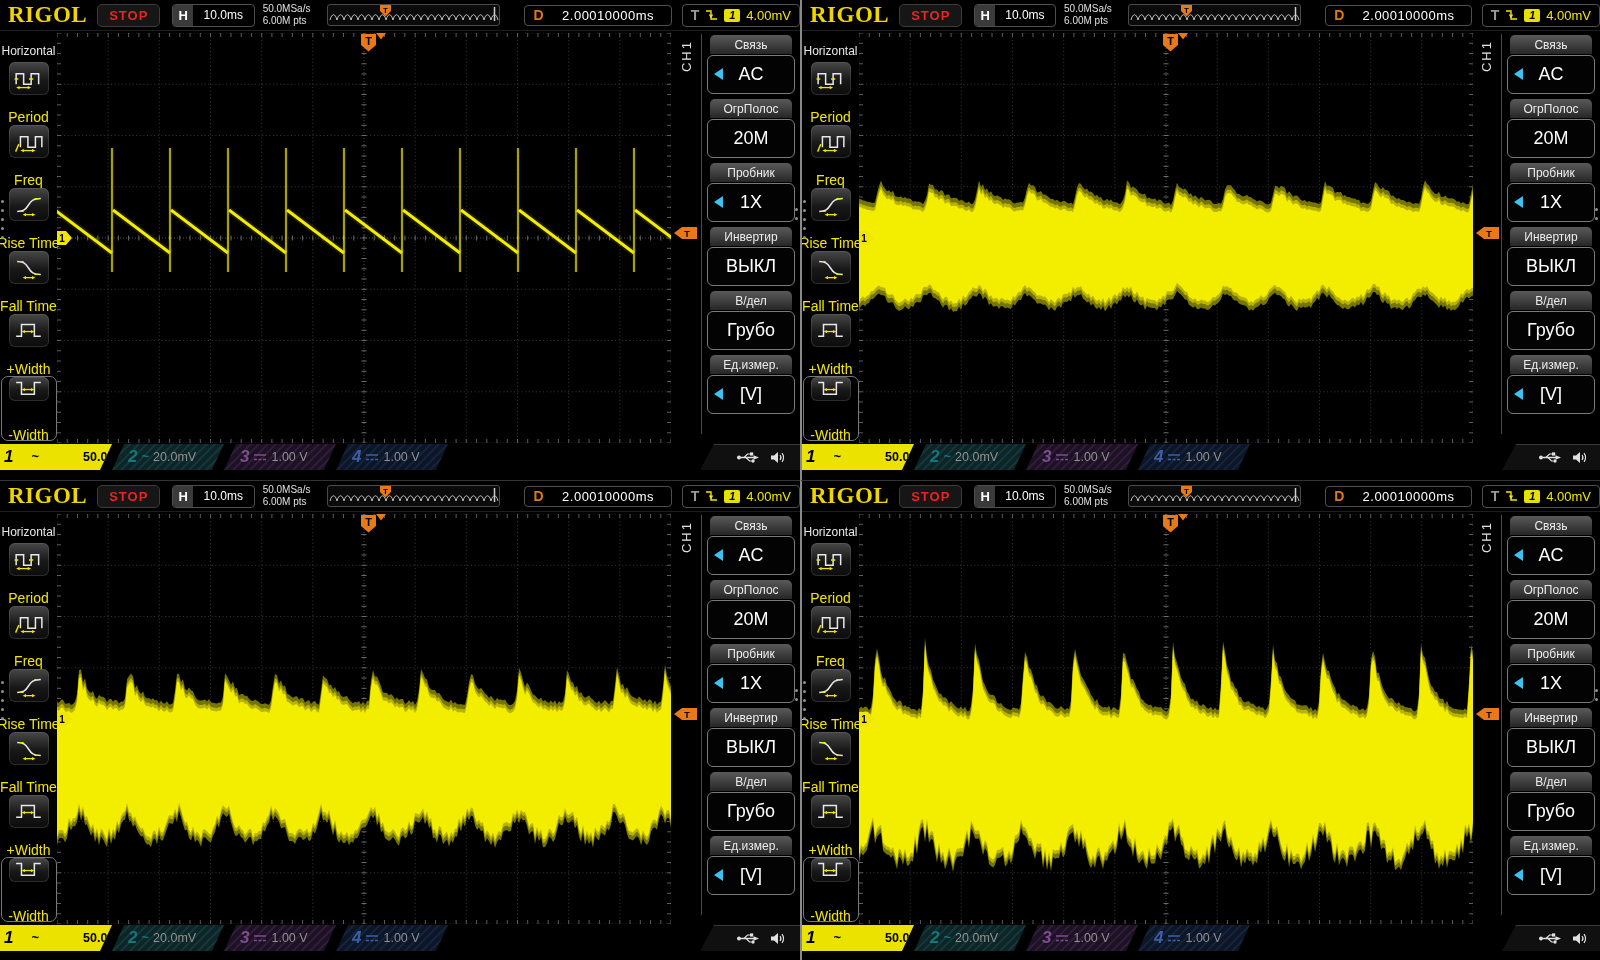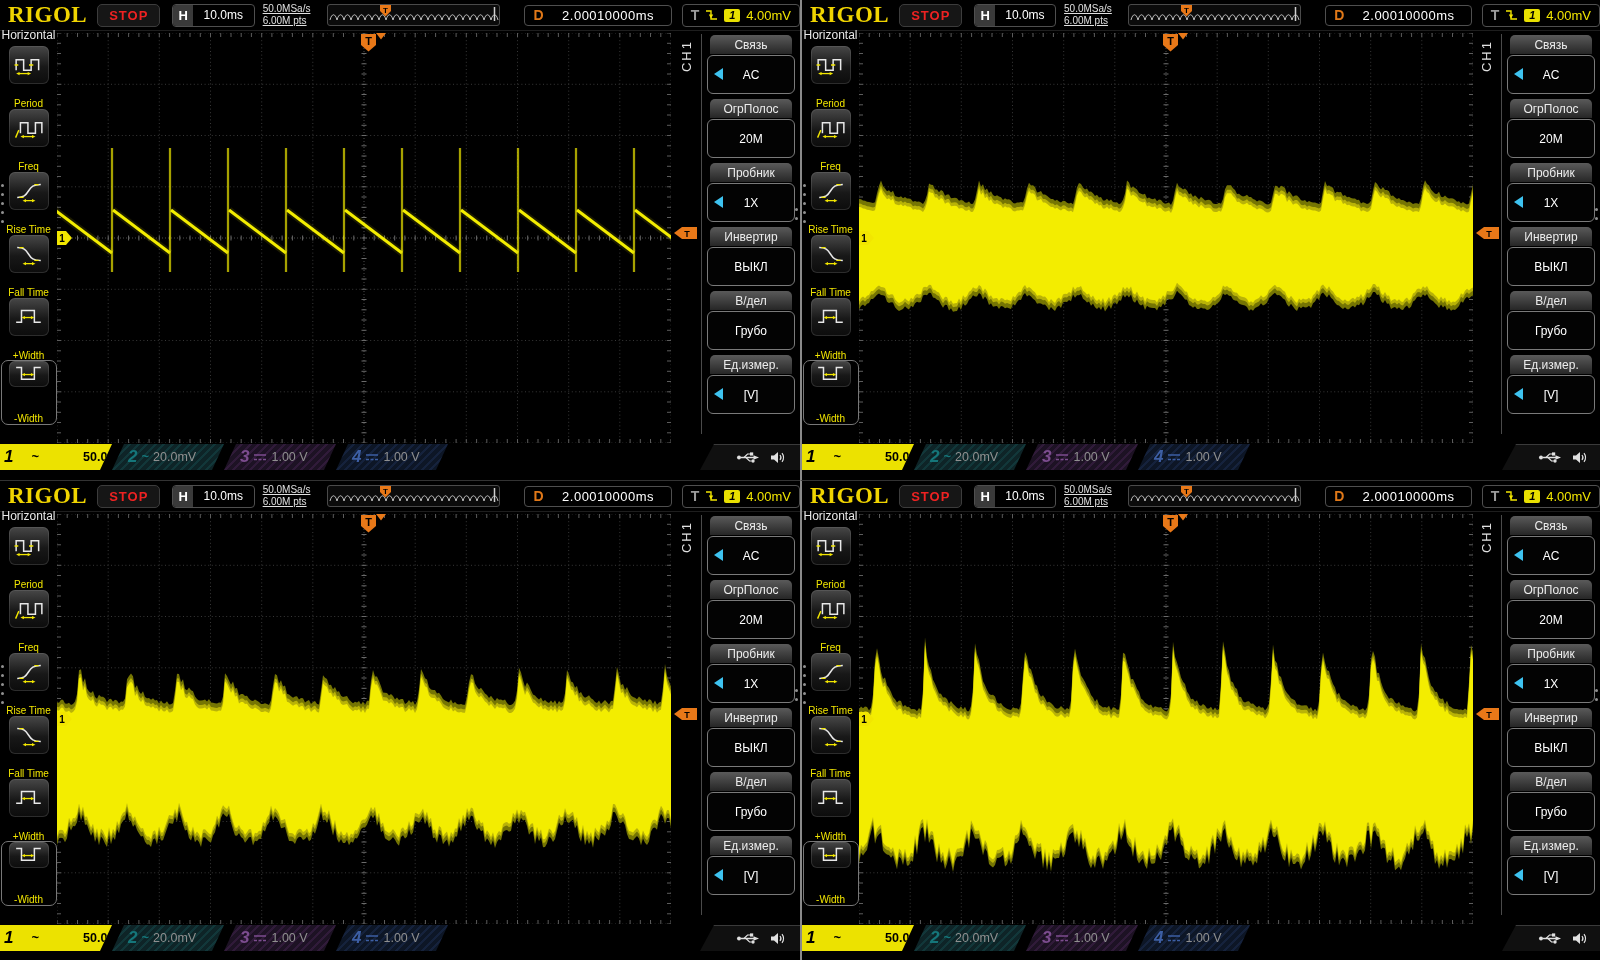--- a/index.html
+++ b/index.html
@@ -9,52 +9,52 @@
   .quad:nth-child(even){border-left:2px solid #8a8a8a;}
   .quad:nth-child(n+3){border-top:1px solid #333;}
 
   
   .topbar{position:absolute;top:0;left:0;right:0;height:30px;display:flex;align-items:center;border-bottom:1px solid #1e1e1e;background:#000;}
   .logo{font-family:"Liberation Serif",serif;font-weight:700;font-size:23px;color:#f0d400;margin:0 10px 0 8px;letter-spacing:.5px;}
   .stop-btn{background:#161616;border:1px solid #3c3c3c;border-radius:5px;color:#ee2222;font-weight:700;font-size:13px;letter-spacing:1px;padding:3px 11px;margin-right:12px;font-family:inherit;cursor:default;}
   .h-group{display:flex;align-items:center;border:1px solid #4f4f4f;border-radius:4px;overflow:hidden;height:21px;margin-right:8px;background:#000;}
   .h-key{background:#3a3a3a;color:#fff;font-weight:700;font-size:13px;width:20px;text-align:center;line-height:21px;height:100%;}
   .h-val{color:#fff;font-size:12px;width:62px;text-align:center;}
-  .acq{font-size:10px;color:#e0e0e0;line-height:1.2;margin-right:6px;width:60px;text-decoration:underline;}
+  .acq{font-size:10px;color:#e0e0e0;line-height:1.2;margin-right:6px;width:60px;}
   .preview{position:relative;width:173px;height:20px;border:1px solid #4a4a4a;border-radius:3px;background:#0b0b0b;margin-right:24px;}
   .d-group{display:flex;align-items:center;border:1px solid #4f4f4f;border-radius:4px;height:21px;width:150px;margin-right:10px;padding:0 8px;box-sizing:border-box;}
   .d-key{color:#e07818;font-weight:700;font-size:14px;margin-right:10px;}
   .d-val{color:#fff;font-size:13px;letter-spacing:.5px;flex:1;text-align:center;}
   .t-group{display:flex;align-items:center;border:1px solid #4f4f4f;border-radius:4px;height:21px;padding:0 8px;gap:6px;}
   .t-key{color:#9a9a9a;font-weight:700;font-size:14px;}
   .t-ch{background:#e8e000;color:#000;font-weight:700;font-style:italic;font-size:11px;width:16px;height:13px;border-radius:2px;text-align:center;line-height:13px;}
   .t-val{color:#f2e600;font-size:13px;}
 
   
-  .leftmenu{position:absolute;left:0;top:24px;width:57px;height:414px;text-decoration:underline;}
+  .leftmenu{position:absolute;left:0;top:40px;width:57px;height:414px;text-decoration:underline;}
   .lm-title{color:#e8e8e8;font-size:12px;text-align:center;margin-top:4px;}
   .lm-items{display:flex;flex-direction:column;align-items:center;margin-top:4px;}
   .lm-item{height:63px;display:flex;flex-direction:column;align-items:center;width:54px;}
   .lm-item.framed{outline:1px solid #787878;border-radius:6px;gap:12px;}
   .lm-btn{width:40px;height:40px;border-radius:6px;background:linear-gradient(#474747,#181818 55%,#0c0c0c);box-shadow:inset 0 0 0 1px rgba(130,130,130,.28);display:flex;align-items:center;justify-content:center;}
-  .lm-label{color:#f2e600;font-size:10px;margin-top:14px;white-space:nowrap;}
+  .lm-label{color:#f2e600;font-size:14px;margin-top:14px;white-space:nowrap;}
 
   
   .display{position:absolute;left:57px;top:30px;width:614px;height:414px;}
   .wave-svg{position:absolute;left:0;top:3px;}
   .trig-arrow{position:absolute;left:615px;top:195px;}
 
   
   .rightmenu{position:absolute;right:0;top:30px;width:129px;height:414px;}
   .ch-tab{position:absolute;left:8px;top:10px;writing-mode:vertical-rl;transform:rotate(180deg);color:#e0e0e0;font-size:13px;letter-spacing:2px;}
   .rm-line{position:absolute;left:30px;top:4px;bottom:10px;width:1px;background:#4a4a4a;}
   .rm-items{position:absolute;left:36px;top:5px;width:88px;}
   .rm-item{margin-bottom:5px;}
   .rm-label{height:19px;margin:0 3px;background:linear-gradient(#5a5a5a,#262626);border-radius:5px 5px 0 0;color:#ececec;font-size:12px;display:flex;align-items:center;justify-content:center;}
-  .rm-value{height:37px;background:#030303;border:1px solid #7a7a7a;border-radius:6px;color:#fff;font-size:12px;display:flex;align-items:center;justify-content:center;position:relative;margin-top:1px;text-align:right;}
+  .rm-value{height:37px;background:#030303;border:1px solid #7a7a7a;border-radius:6px;color:#fff;font-size:18px;display:flex;align-items:center;justify-content:center;position:relative;margin-top:1px;text-align:right;}
   .rm-arrow{position:absolute;left:6px;top:12px;width:0;height:0;border-top:6px solid transparent;border-bottom:6px solid transparent;border-right:9px solid #3ec3f0;}
   .edge-dots{position:absolute;display:flex;flex-direction:column;gap:6px;}
   .edge-dots .dot{width:3px;height:3px;border-radius:50%;background:#909090;}
   .edge-dots.left{left:1px;top:160px;}
   .edge-dots.right{right:2px;top:178px;}
 
   
   .bottombar{position:absolute;left:0;top:444px;width:800px;height:26px;}
   .ch-block{position:absolute;top:0;height:26px;width:112px;display:flex;align-items:center;gap:4px;box-sizing:border-box;padding-left:16px;}
   .ch-block.ch1{left:0;background:#ece200;clip-path:polygon(0 0,100% 0,calc(100% - 12px) 100%,0 100%);padding-left:4px;}

